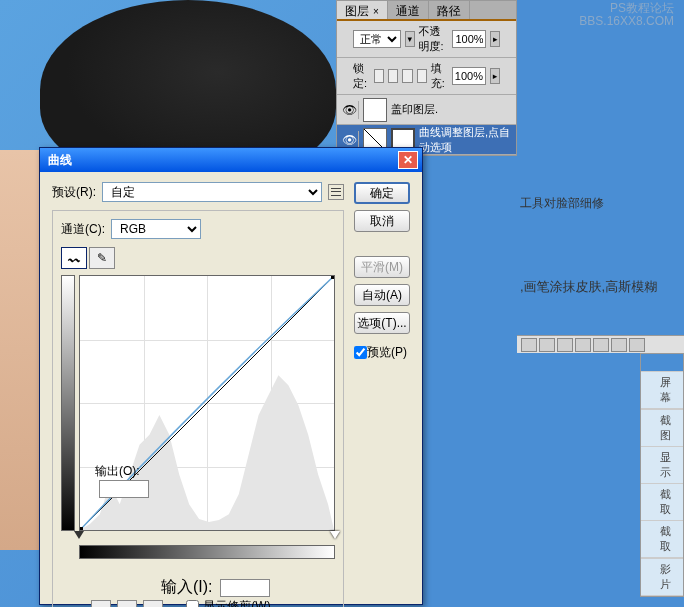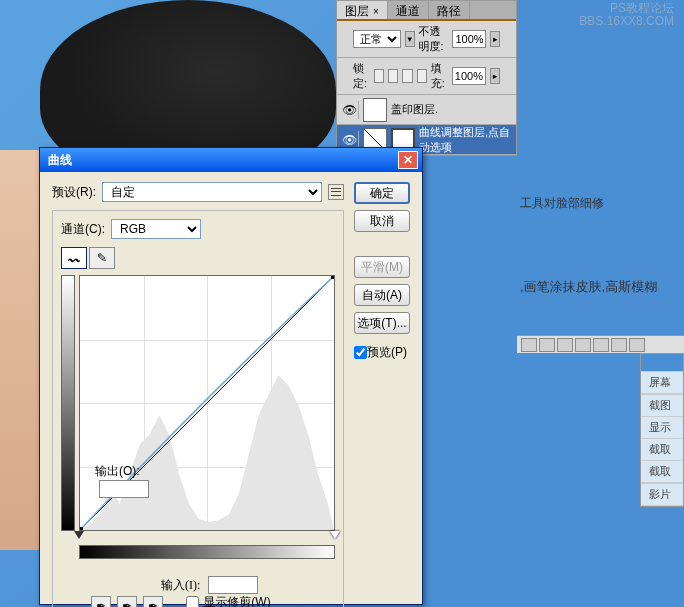--- a/index.html
+++ b/index.html
@@ -25,21 +25,21 @@
 .layer-row { display: flex; align-items: center; height: 30px; border-bottom: 1px solid #aaa; padding: 2px 4px; gap: 4px; }
 .layer-row.selected { background: #3d6fb5; color: #fff; }
 .eye-col { width: 18px; height: 18px; display: flex; align-items: center; justify-content: center; border-right: 1px solid #aaa; }
 .layer-thumb { width: 24px; height: 24px; background: #fff; border: 1px solid #666; display: flex; align-items: center; justify-content: center; font-size: 10px; }
 .layer-thumb.curves { background: linear-gradient(to top right, #fff 49%, #000 50%, #fff 51%); }
 .layer-thumb.mask { background: #fff; border: 2px solid #444; }
 .layer-name { flex: 1; font-size: 11px; }
 
 .side-menu { position: absolute; right: 0; top: 353px; width: 44px; background: #d8e8f5; border: 1px solid #999; }
 .side-menu .hdr { background: #4a8ed4; height: 18px; }
-.side-menu div { padding: 3px 8px; font-size: 11px; color: #444; border-bottom: 1px solid #ccc; }
+.side-menu div { padding: 3px 19px; font-size: 11px; color: #444; border-bottom: 1px solid #ccc; }
 .side-menu .sep { background: #ccc; height: 1px; padding: 0; }
 
 .ctrl-icons { position: absolute; right: 0; top: 353px; width: 167px; height: 18px; display: flex; gap: 2px; padding: 2px 4px; background: #e0e0e0; border-top: 1px solid #999; transform: translateY(-18px); }
 .ctrl-icons span { width: 16px; height: 14px; background: #d0d0d0; border: 1px solid #888; }
 
 .txt1 { position: absolute; left: 520px; top: 195px; font-size: 12px; color: #333; }
 .txt2 { position: absolute; left: 520px; top: 278px; font-size: 13px; color: #333; }
 
 
 .dlg { position: absolute; left: 39px; top: 147px; width: 384px; height: 458px; background: #ece9d8; border: 1px solid #0a246a; box-shadow: 2px 2px 6px rgba(0,0,0,0.4); }
@@ -66,21 +66,21 @@
 .grad-v { width: 14px; height: 256px; background: linear-gradient(#fff, #000); border: 1px solid #666; margin-right: 4px; }
 .curve-box { width: 256px; height: 256px; border: 1px solid #666; background: #fff; position: relative; }
 .gl { position: absolute; background: #e0e0e0; }
 .histo { position: absolute; inset: 0; }
 .curve-line { position: absolute; inset: 0; }
 .grad-h { width: 256px; height: 14px; background: linear-gradient(to right, #000, #fff); border: 1px solid #666; margin-left: 18px; margin-top: 4px; }
 .slider-marks { position: relative; width: 256px; margin-left: 18px; height: 10px; }
 .slider-marks .mk { position: absolute; width: 0; height: 0; border-left: 5px solid transparent; border-right: 5px solid transparent; border-top: 8px solid #333; }
 
 .output-lbl { position: absolute; left: 55px; top: 315px; font-size: 12px; }
-.input-lbl { margin-left: 100px; margin-top: 12px; font-size: 12px; display: inline-block; font-family: Liberation Serif, serif; }
+.input-lbl { margin-left: 100px; margin-top: 12px; font-size: 16px; display: inline-block; }
 .input-field { width: 50px; height: 18px; border: 1px solid #888; margin-left: 4px; }
 
 .eyedrops { display: inline-flex; gap: 6px; margin-left: 30px; vertical-align: middle; }
 .eyedrops span { width: 20px; height: 20px; border: 1px solid #888; background: #eee; display: flex; align-items: center; justify-content: center; }
 
 .clip-chk { display: inline-flex; align-items: center; gap: 4px; margin-left: 20px; }
 
 .btn { height: 22px; border: 1px solid #888; background: linear-gradient(#fff, #e0e0e0); border-radius: 3px; font-size: 12px; cursor: pointer; }
 .btn.primary { border: 2px solid #3d6fb5; }
 .btn:disabled { color: #999; }

